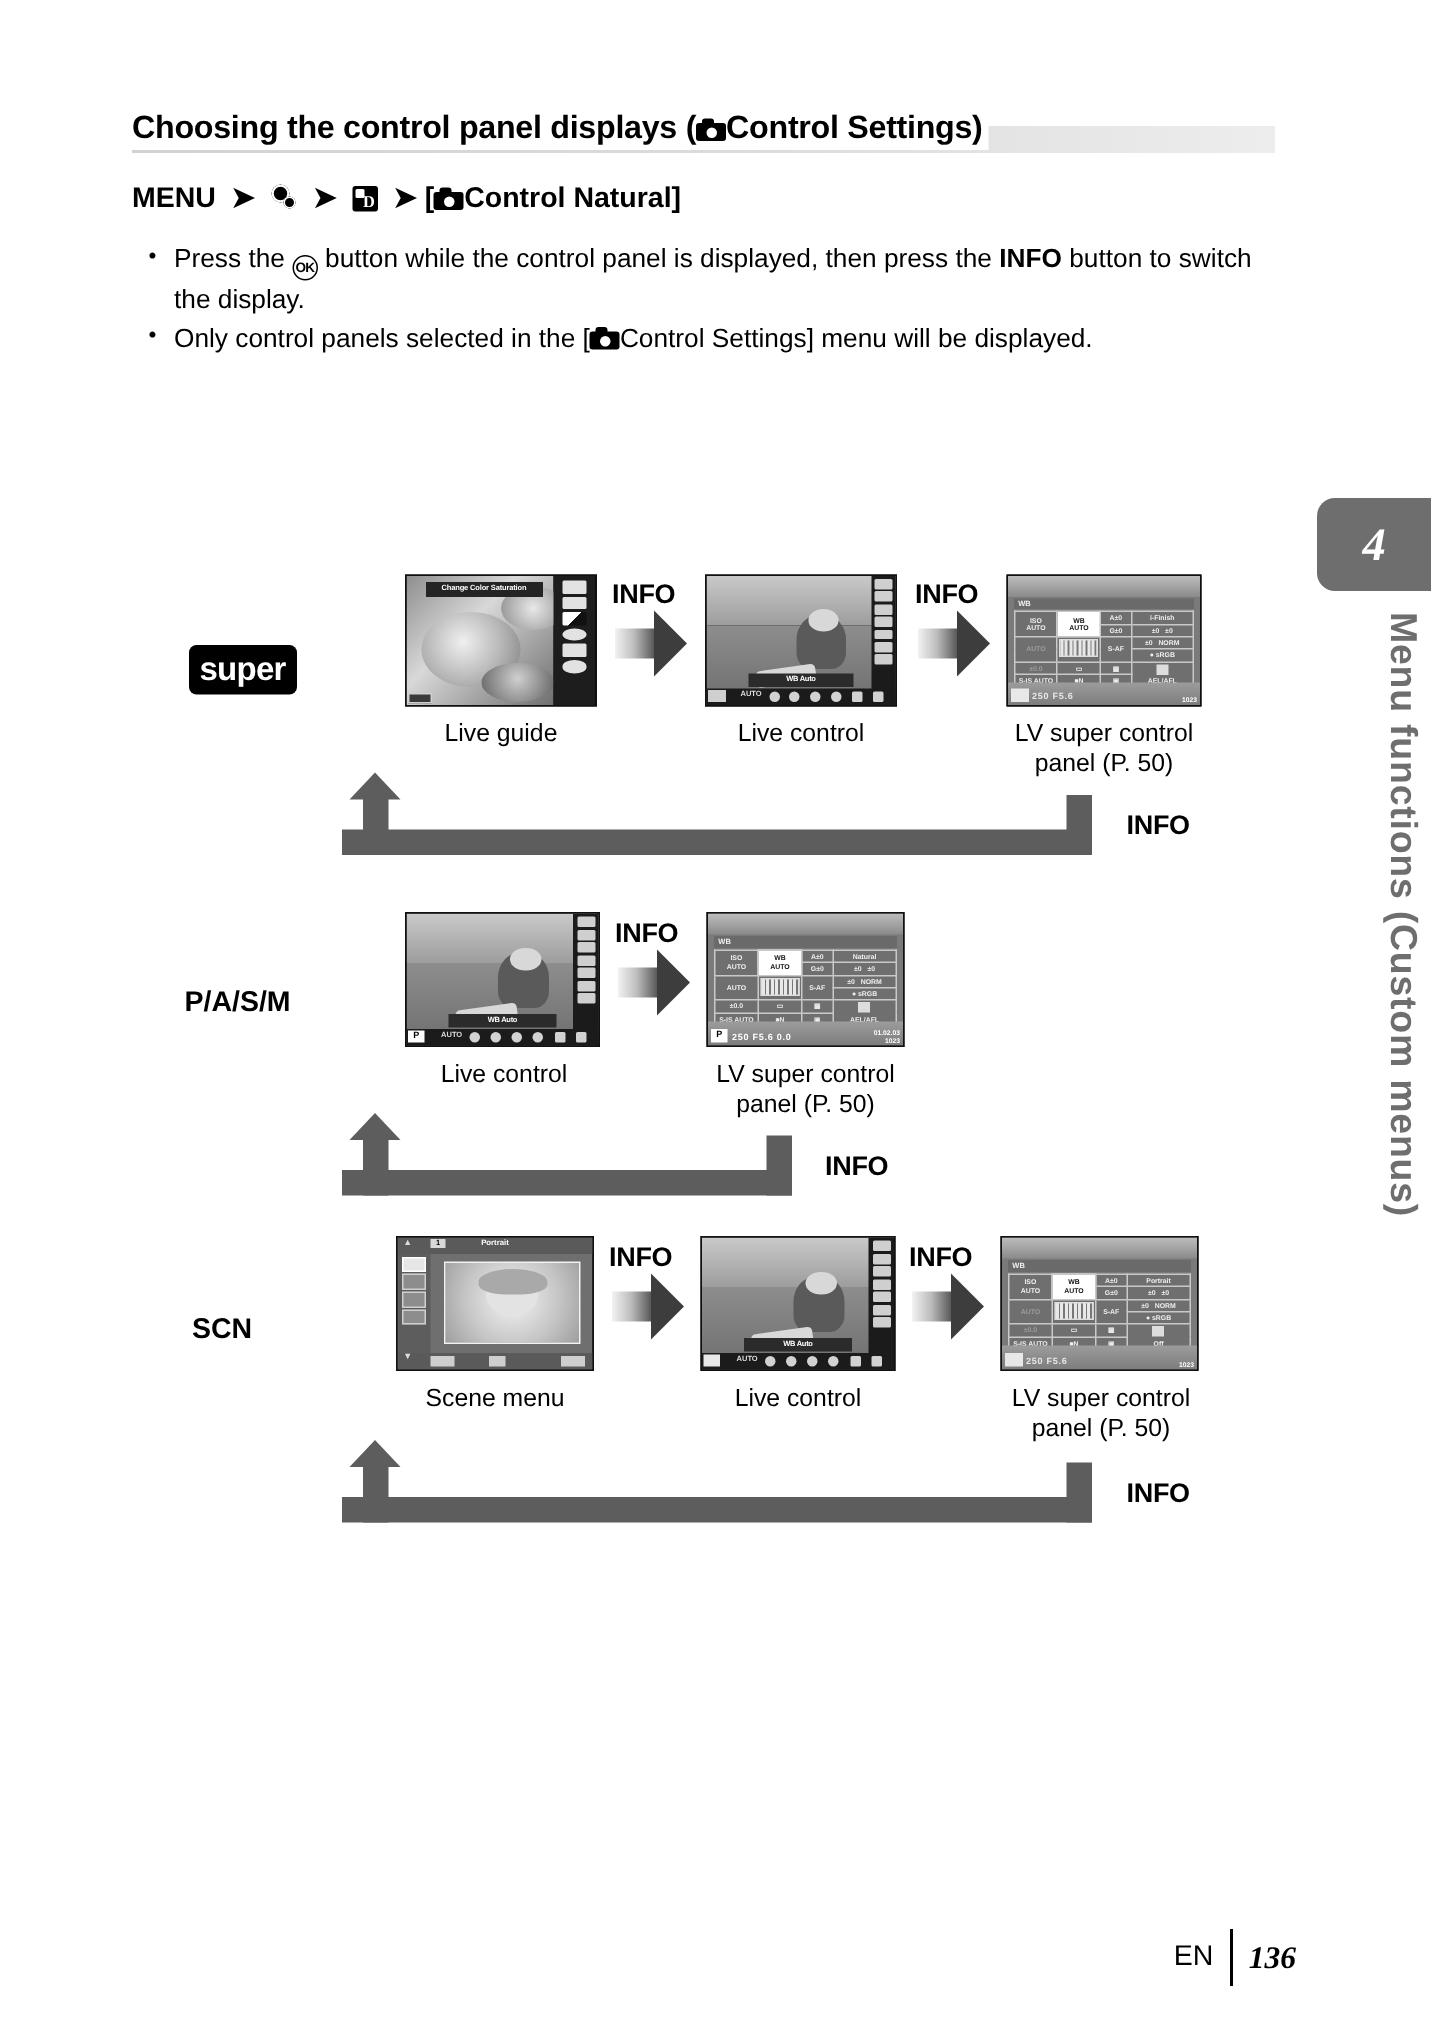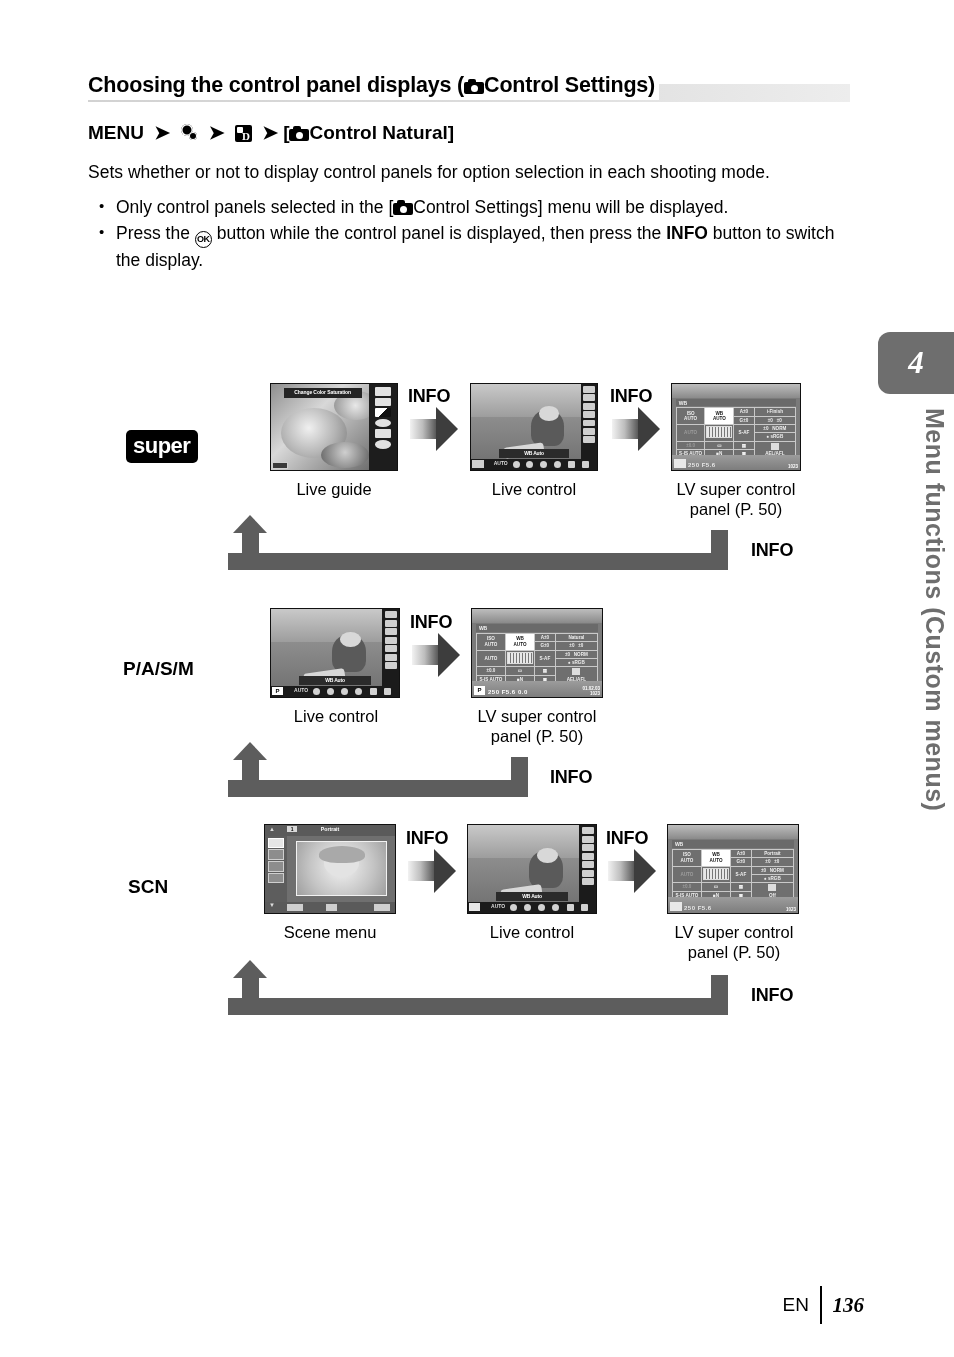--- a/index.html
+++ b/index.html
@@ -208,31 +208,30 @@
     <div class="menupath">
       <span>MENU</span>
       <span class="arrow-g">➤</span>
       <span class="gear-ico"><span class="g1"></span><span class="g2"></span></span>
       <span class="arrow-g">➤</span>
       <span class="tabd-ico"><span class="spark"></span><span class="d">D</span></span>
       <span class="arrow-g">➤</span><span>[</span><span class="cam-ico"><span class="body"></span><span class="hump"></span><span class="lens"></span></span><span>Control Natural]</span>
     </div>
 
     <div class="body-txt">
-      <div>Sets whether or not to display control panels for option selection in each shooting mode.</div>
     </div>
 
 
     <ul class="bullets">
-      <li><span>Only control panels selected in the [</span><span class="cam-ico"><span class="body"></span><span class="hump"></span><span class="lens"></span></span><span>Control Settings] menu will be displayed.</span></li>
       <li><span>Press the</span>
         <span class="ok-ico">OK</span>
         <span>button while the control panel is displayed, then press the</span>
         <span class="bold">INFO</span>
         <span>button to switch the display.</span></li>
+      <li><span>Only control panels selected in the [</span><span class="cam-ico"><span class="body"></span><span class="hump"></span><span class="lens"></span></span><span>Control Settings] menu will be displayed.</span></li>
     </ul>
   </div>
 
   <div class="diagram">
 
     <div class="row" style="height:225px;">
 
       <div class="mode-label" style="left:38px; top:55px;">
         <span class="mode-iauto">super</span>
       </div>

